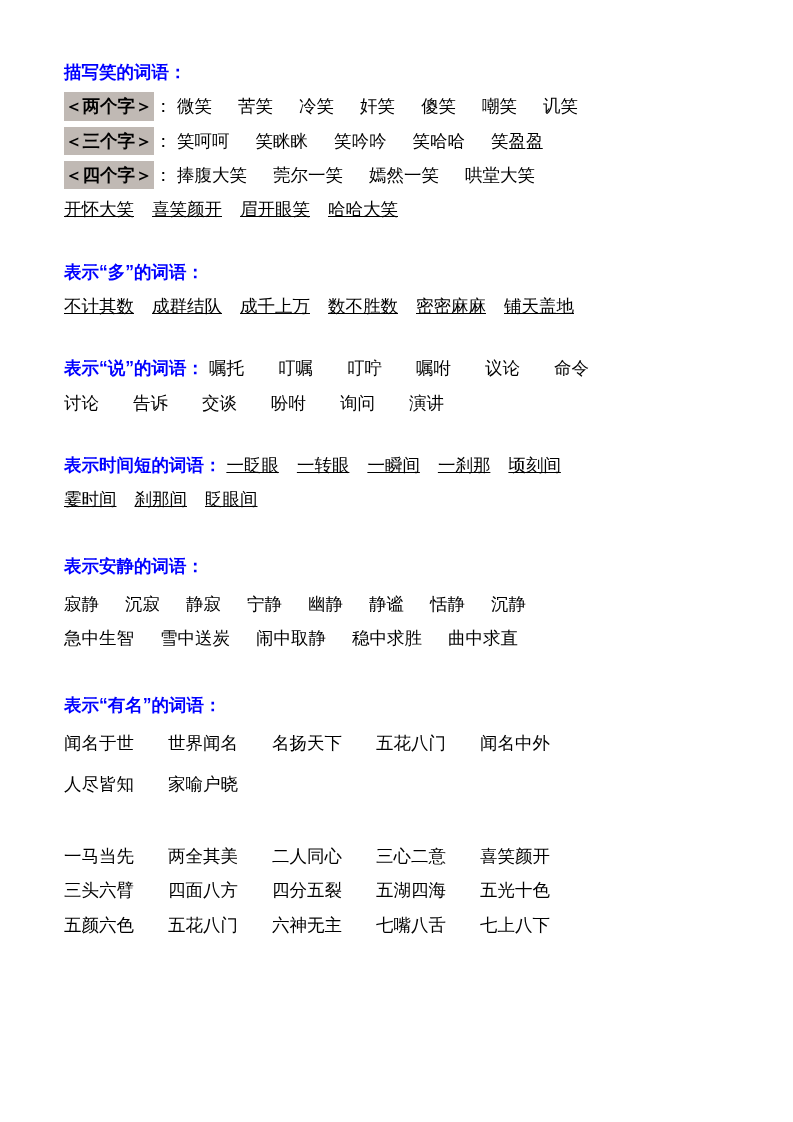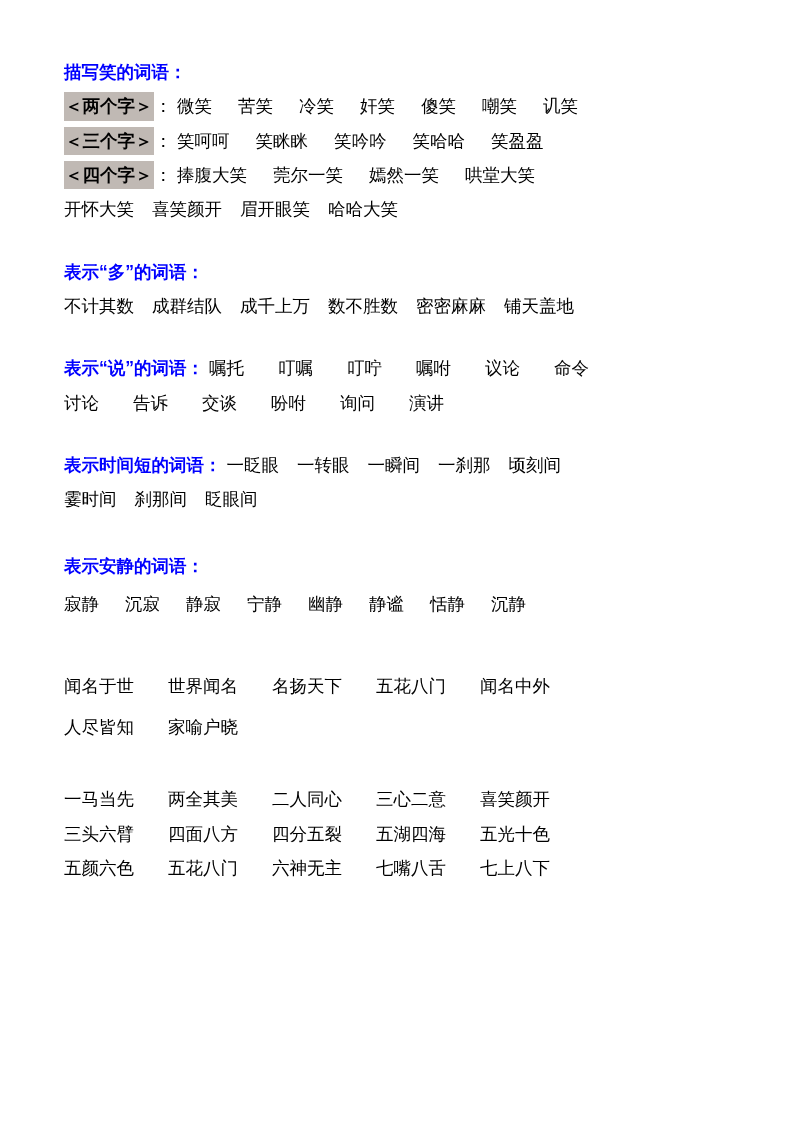--- a/index.html
+++ b/index.html
@@ -49,21 +49,21 @@
     padding: 0 1px;
     margin-right: 1px;
   }
   .words {
     display: inline;
   }
   .w {
     display: inline-block;
   }
   
-  .gap-s .w { margin-right: 18px; }
+  .gap-s .w { margin-right: 18px; text-decoration: underline; }
   .gap-m .w { margin-right: 26px; text-align: right; }
   .gap-l .w { margin-right: 34px; }
   .w:last-child { margin-right: 0; }
   .sp6 { height: 6px; }
   .sp10 { height: 10px; }
   .sp14 { height: 14px; }
 </style>
 </head>
 <body>
 
@@ -145,25 +145,31 @@
 
   <div class="section">
     <div class="heading">表示安静的词语：</div>
     <div class="sp10"></div>
     <div class="line">
       <span class="words gap-m">
         <span class="w">寂静</span><span class="w">沉寂</span><span class="w">静寂</span><span class="w">宁静</span><span class="w">幽静</span><span class="w">静谧</span><span class="w">恬静</span><span class="w">沉静</span>
       </span>
     </div>
     <div class="sp6"></div>
+    <div class="line">
+      <span class="words gap-m">
+        <span class="w">急中生智</span><span class="w">雪中送炭</span><span class="w">闹中取静</span><span class="w">稳中求胜</span><span class="w">曲中求直</span>
+      </span>
+    </div>
   </div>
 
   <div class="sp14"></div>
 
   <div class="section">
+    <div class="heading">表示“有名”的词语：</div>
     <div class="sp10"></div>
     <div class="line">
       <span class="words gap-l">
         <span class="w">闻名于世</span><span class="w">世界闻名</span><span class="w">名扬天下</span><span class="w">五花八门</span><span class="w">闻名中外</span>
       </span>
     </div>
     <div class="sp6"></div>
     <div class="sp6"></div>
     <div class="line">
       <span class="words gap-l">

